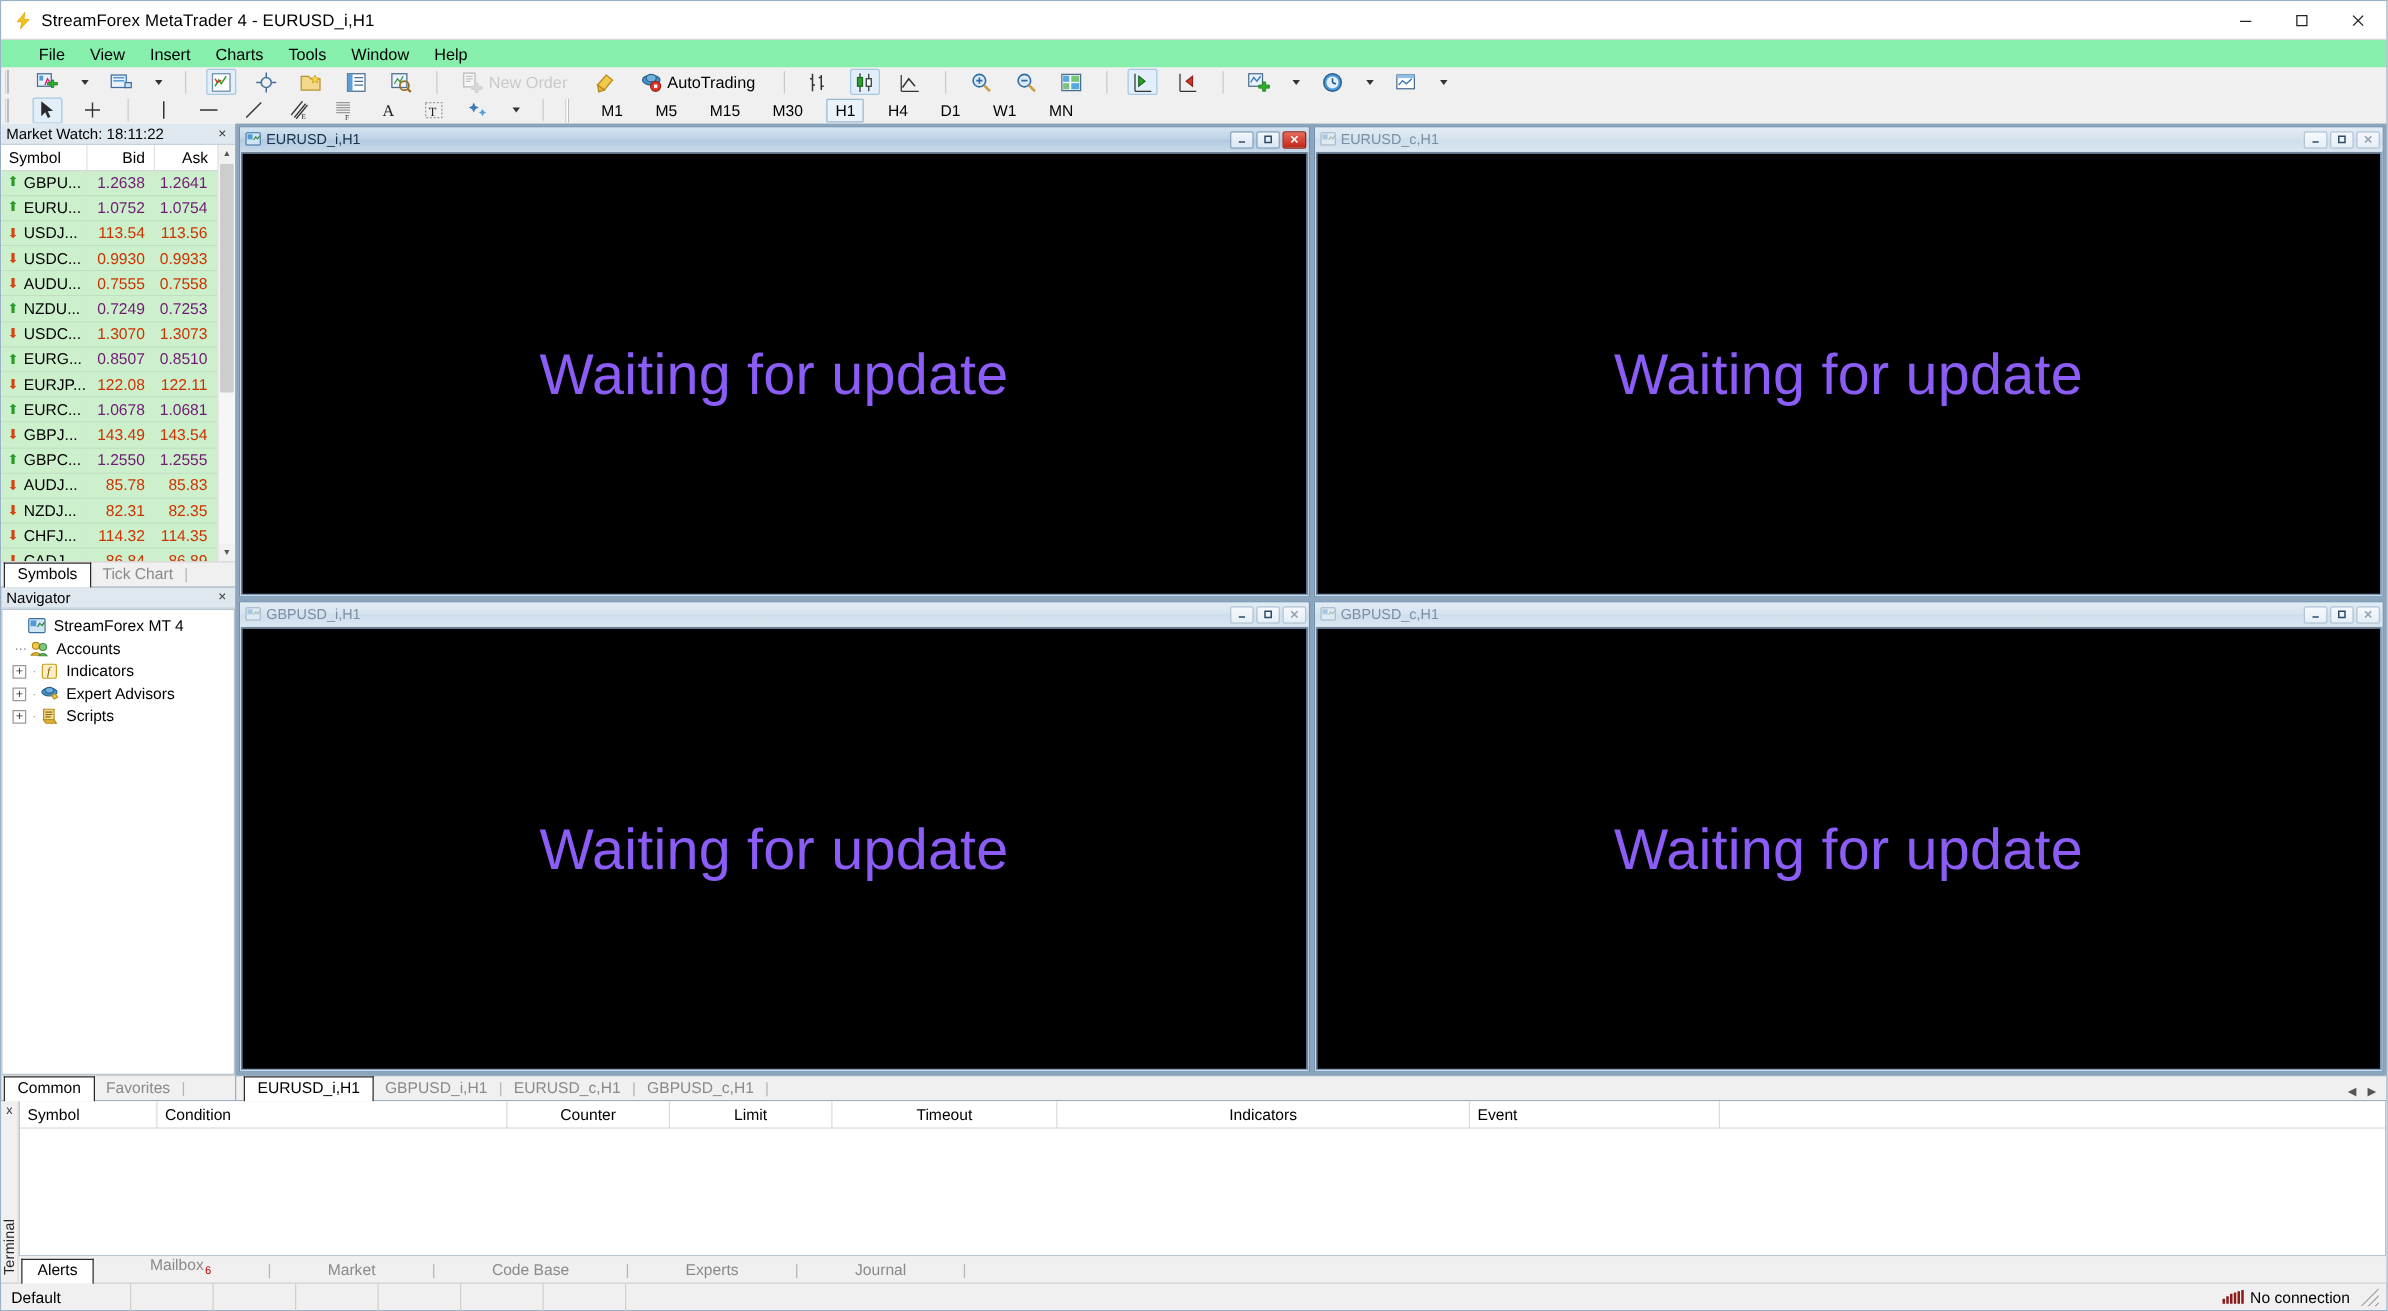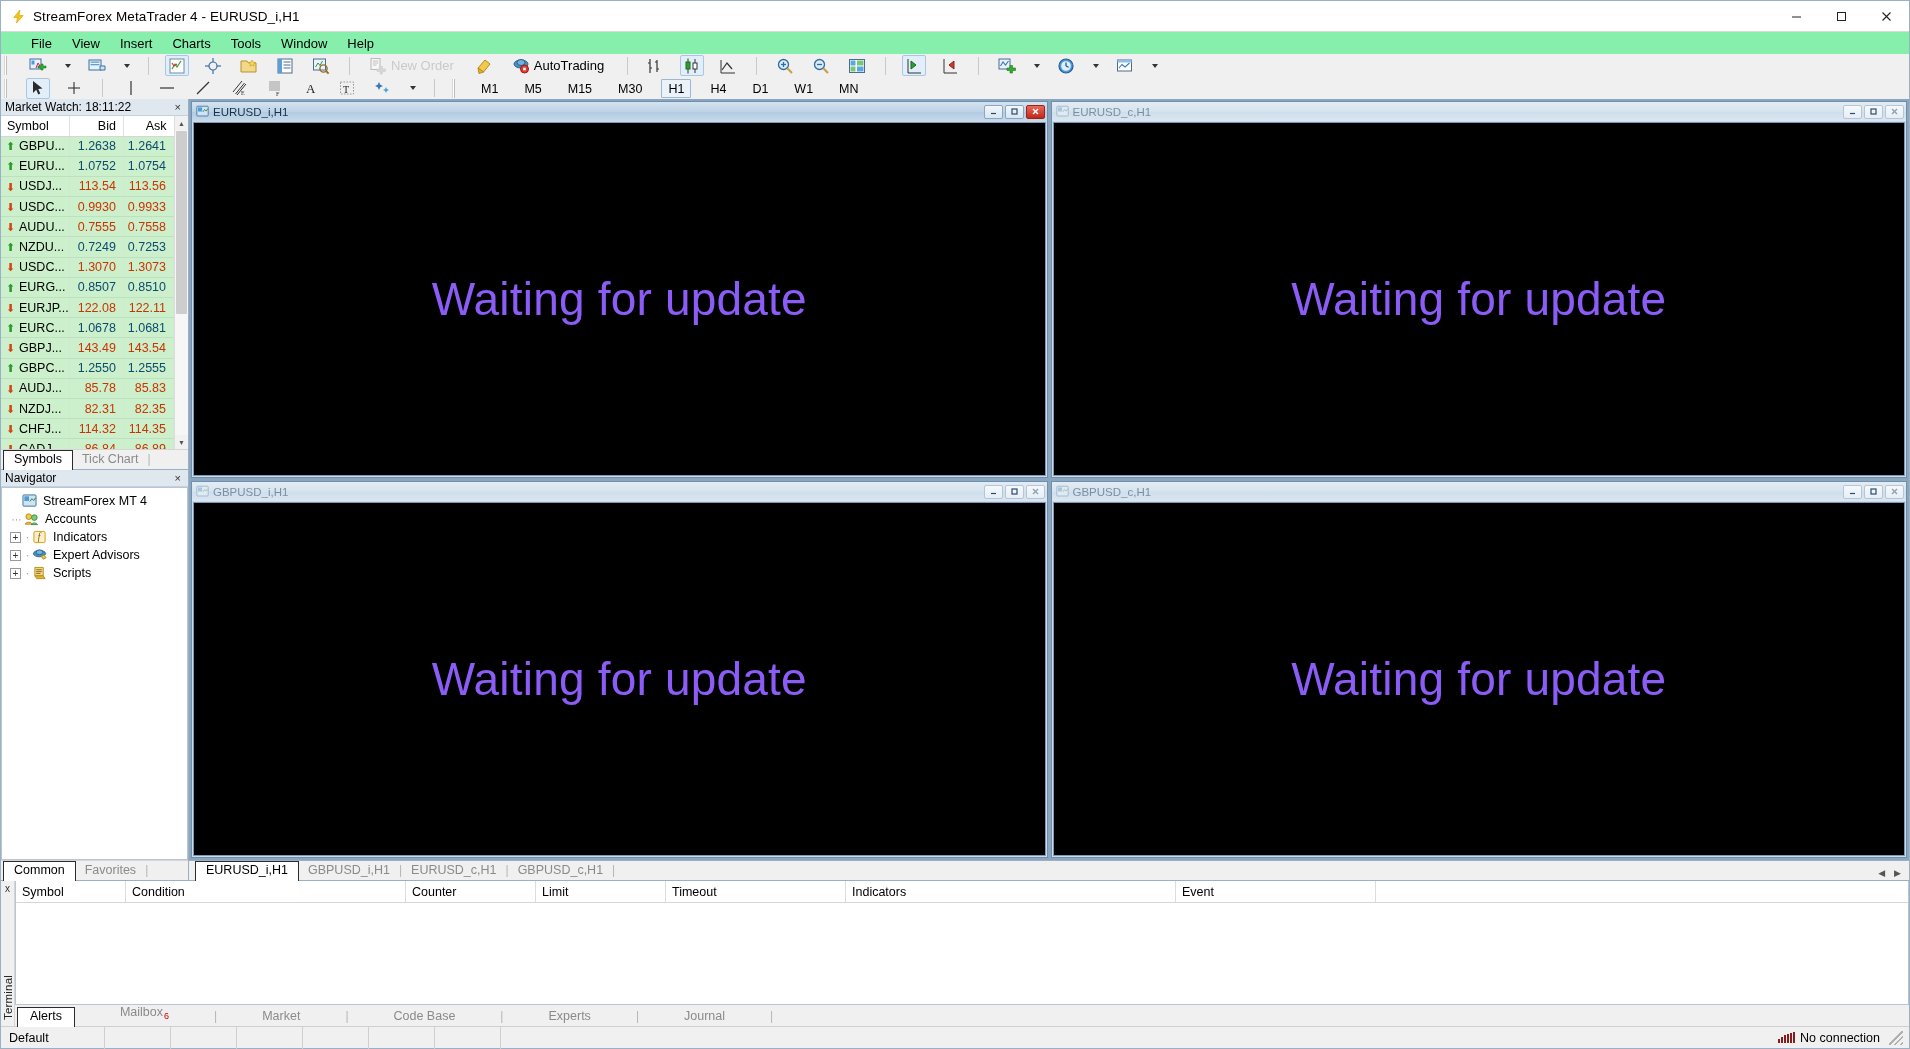--- a/index.html
+++ b/index.html
@@ -69,21 +69,21 @@
   .mw-table-wrap { display:flex; flex:1; min-height:0; }
   .mw-table { flex:1; border-collapse:collapse; font-size:12.5px; table-layout:fixed; }
   .mw-table th { background:#fff; font-weight:normal; font-size:12.5px; height:20px;
                  border-bottom:1px solid #d6d6d6; border-right:1px solid #e2e2e2; }
   .mw-table th.sym { text-align:left; padding-left:6px; }
   .mw-table th.num { text-align:right; padding-right:7px; }
   .mw-table td { height:20.2px; border-bottom:1px solid #bfe0bf; border-right:1px solid #cfe8cf;
                  background:#ccf0cc; font-size:12.5px; }
   .mw-table td.sym { text-align:left; padding-left:4px; white-space:nowrap; color:#000; }
   .mw-table td.num { text-align:right; padding-right:7px; font-variant-numeric:tabular-nums; }
-  .num.up { color:#0c4a6e; }
+  .num.up { color:#701a75; }
   .num.down { color:#cc3300; }
   .arrow { display:inline-block; width:11px; text-align:center; margin-right:3px;
            font-size:11px; line-height:11px; vertical-align:middle; }
   .arrow.up { color:#2a9a2a; }
   .arrow.dn { color:#d84315; }
   .mw-scroll { width:14px; flex:none; background:#f1f1f1; border-left:1px solid #ddd;
                display:flex; flex-direction:column; }
   .sb-arrow { height:14px; display:flex; align-items:center; justify-content:center;
               font-size:7px; color:#555; background:#f1f1f1; }
   .sb-track { flex:1; background:#f6f6f6; }
@@ -159,21 +159,21 @@
   .term-vlabel { writing-mode:vertical-rl; transform:rotate(180deg); font-size:11.5px;
                  color:#222; margin-top:auto; margin-bottom:6px; letter-spacing:.2px;}
   .term-main { flex:1; display:flex; flex-direction:column; min-width:0; }
   .term-grid { flex:1; background:#fff; border:1px solid #b9c6d2; border-top:none;
                display:flex; flex-direction:column; min-height:0; }
   .tg-head { height:22px; display:flex; align-items:center; border-bottom:1px solid #d6d6d6;
              flex:none; }
   .tgh { font-size:12.5px; height:22px; line-height:22px; border-right:1px solid #dcdcdc;
          padding:0 6px; }
   .tgh.l { text-align:left; }
-  .tgh.r { text-align:left; }
+  .tgh.r { text-align:center; }
   .tg-body { flex:1; background:#fff; }
   .termtabs { height:21px; display:flex; align-items:flex-end; background:#f0f0f0; flex:none;
               padding-left:2px;gap:36px; }
   .ttab { font-size:12.5px; color:#8a8a8a; padding:2px 9px; line-height:15px; position:relative;}
   .ttab.sel { color:#000; background:#fff; border:1px solid #2b2b2b; border-bottom:none;
               padding:1px 12px 3px; margin-bottom:-1px; z-index:2; }
   .ttab .badge { color:#c00; font-size:9px; vertical-align:sub; padding-left:1px; }
   .ttab-sep { color:#b5b5b5; font-size:12px; padding-bottom:3px; }
 
   

